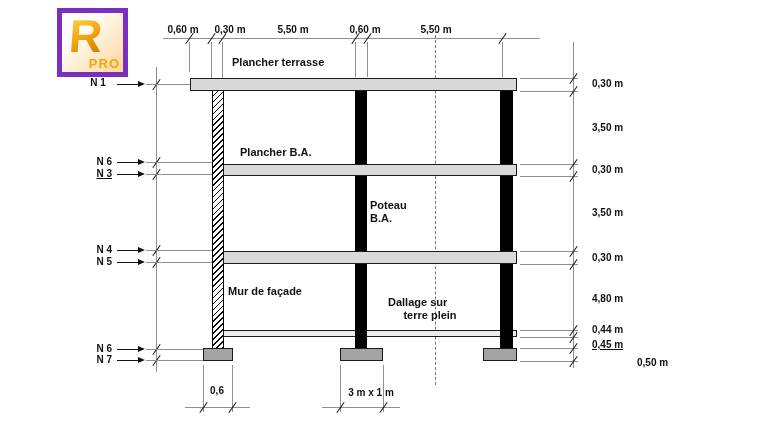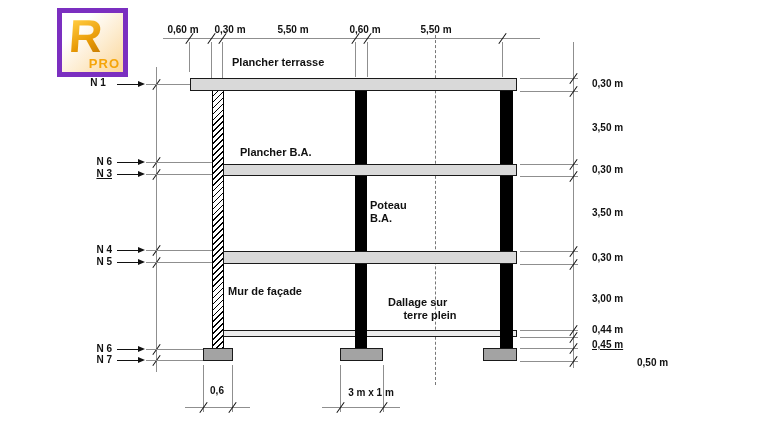--- a/index.html
+++ b/index.html
@@ -139,21 +139,21 @@
   <div class="tk" style="left:567px;top:264px;"></div>
   <div class="tk" style="left:567px;top:330px;"></div>
   <div class="tk" style="left:567px;top:337px;"></div>
   <div class="tk" style="left:567px;top:348px;"></div>
   <div class="tk" style="left:567px;top:361px;"></div>
   <div class="dimtxt" style="left:592px;top:78px;">0,30 m</div>
   <div class="dimtxt" style="left:592px;top:122px;">3,50 m</div>
   <div class="dimtxt" style="left:592px;top:164px;">0,30 m</div>
   <div class="dimtxt" style="left:592px;top:207px;">3,50 m</div>
   <div class="dimtxt" style="left:592px;top:252px;">0,30 m</div>
-  <div class="dimtxt" style="left:592px;top:293px;">3,00 m</div>
+  <div class="dimtxt" style="left:592px;top:293px;">4,80 m</div>
   <div class="dimtxt" style="left:592px;top:324px;">0,44 m</div>
   <div class="dimtxt" style="left:592px;top:339px;text-decoration:underline;">0,45 m</div>
   <div class="dimtxt" style="left:592px;top:357px;padding-left:45px;">0,50 m</div>
 
   <div class="vline" style="left:203px;top:365px;height:47px;"></div>
   <div class="vline" style="left:232px;top:365px;height:47px;"></div>
   <div class="hline" style="left:185px;top:407px;width:65px;"></div>
   <div class="tk" style="left:197px;top:407px;"></div>
   <div class="tk" style="left:226px;top:407px;"></div>
   <div class="dimtxt" style="left:197px;top:385px;width:40px;text-align:center;">0,6</div>

